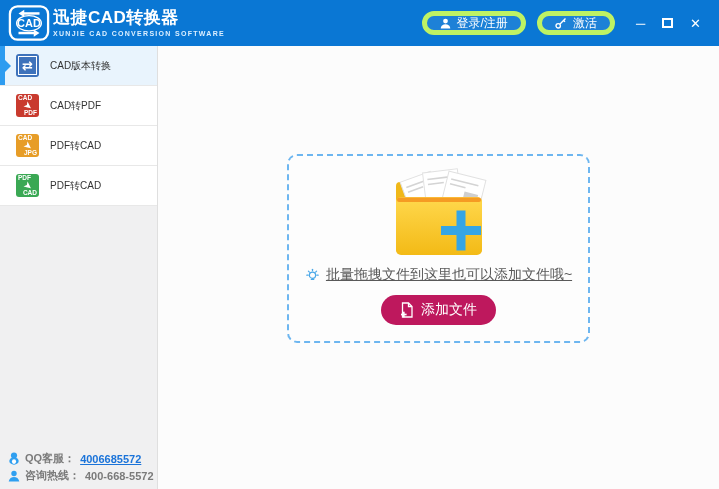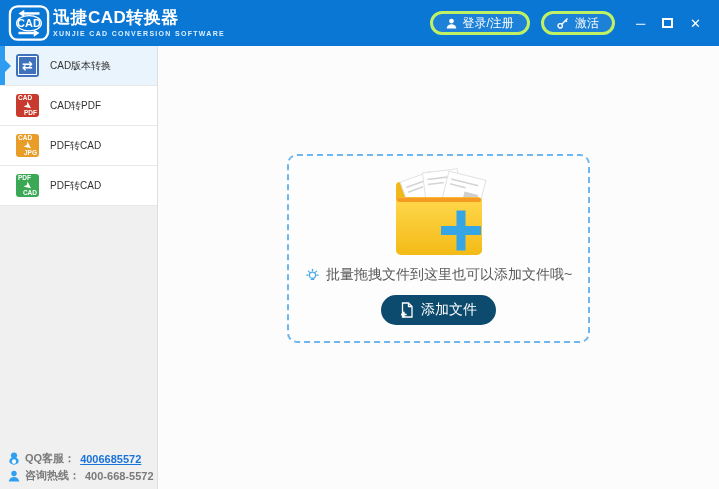--- a/index.html
+++ b/index.html
@@ -14,21 +14,21 @@
     height:46px; background:#0a77d4; display:flex; align-items:center;
     padding-left:8px; position:relative;
   }
   .logo { width:42px; height:40px; flex:none; }
   .titles { margin-left:3px; color:#fff; }
   .app-title { font-size:17px; font-weight:bold; letter-spacing:.5px; line-height:1.1; }
   .app-subtitle { font-size:7px; font-weight:bold; letter-spacing:1.3px; margin-top:2px; color:#dcefff; }
   .tb-right { margin-left:auto; display:flex; align-items:center; gap:11px; padding-right:12px; }
   .pill {
     display:flex; align-items:center; gap:6px; height:24px; padding:0 13px;
-    border:3px solid #bef264; border-radius:13px; background:rgba(255,255,255,.08);
+    border:5px solid #bef264; border-radius:13px; background:rgba(255,255,255,.08);
     color:#fff; font-size:12px; cursor:pointer; font-family:inherit;
   }
   .win-controls { display:flex; align-items:center; gap:17px; margin-left:10px; padding-right:6px; }
   .wc { color:#fff; font-size:13px; line-height:1; cursor:pointer; user-select:none; }
   .wc-max { width:11px; height:10px; border:2px solid #fff; }
   
   .content { display:flex; height:443px; }
   .sidebar { width:158px; background:#f0f0f1; border-right:1px solid #dfdfdf; position:relative; flex:none; }
   .nav-item {
     height:40px; background:#fff; border-bottom:1px solid #e8e8e8;
@@ -64,24 +64,24 @@
   .support-row { display:flex; align-items:center; gap:5px; height:17px; }
   .support a { color:#1a73d9; text-decoration:underline; cursor:pointer; }
   
   .main { flex:1; background:#fcfcfc; }
   .dropzone {
     width:303px; height:189px; margin:108px auto 0;
     border:2px dashed #6db6f0; border-radius:10px; background:#fdfdfd;
     display:flex; flex-direction:column; align-items:center;
   }
   .folder-illu { margin-top:8px; flex:none; }
-  .hint { display:flex; align-items:center; gap:6px; margin-top:4px; font-size:14px; color:#595959; }
+  .hint { display:flex; align-items:center; gap:6px; margin-top:4px; font-size:14px; color:#595959;text-decoration:underline; }
   .add-btn {
     margin-top:11px; height:30px; padding:0 19px; border:none; border-radius:15px;
-    background:#0c4a6e; color:#fff; font-size:14px; display:flex; align-items:center; gap:8px;
+    background:#be185d; color:#fff; font-size:14px; display:flex; align-items:center; gap:8px;
     cursor:pointer; font-family:inherit;
   }
 </style>
 </head>
 <body>
 
 <div class="titlebar">
   <svg class="logo" viewBox="0 0 44 40">
     <rect x="2" y="2.5" width="40" height="35" rx="8" fill="none" stroke="#fff" stroke-width="2.4"></rect>
     <polygon points="11,10 17,6.2 17,13.8" fill="#fff"></polygon>

